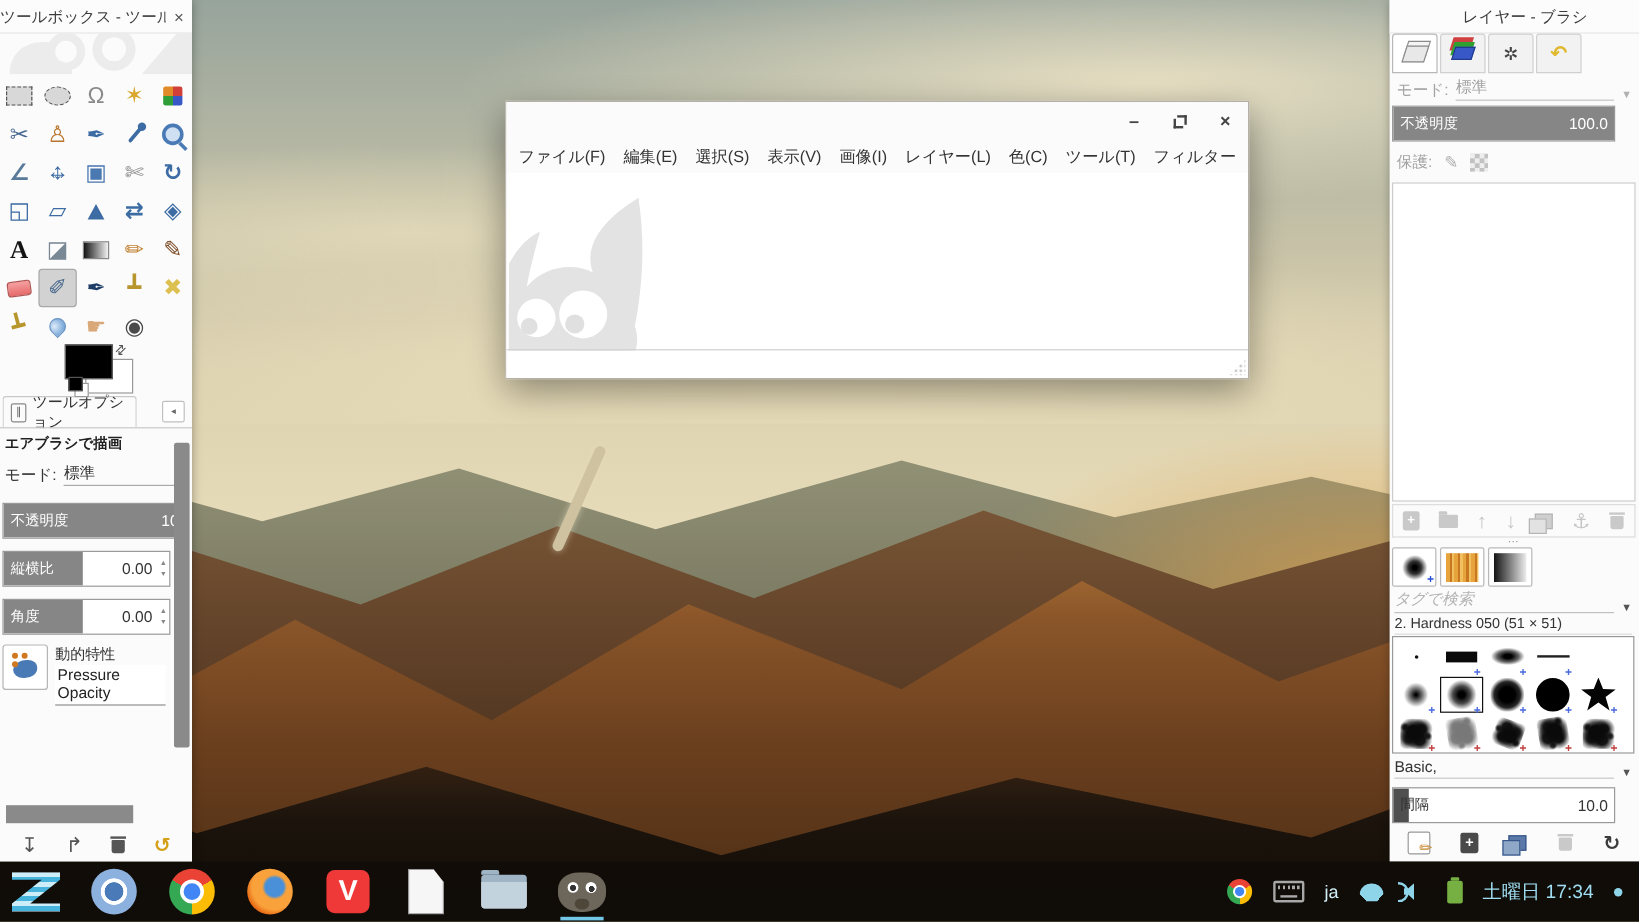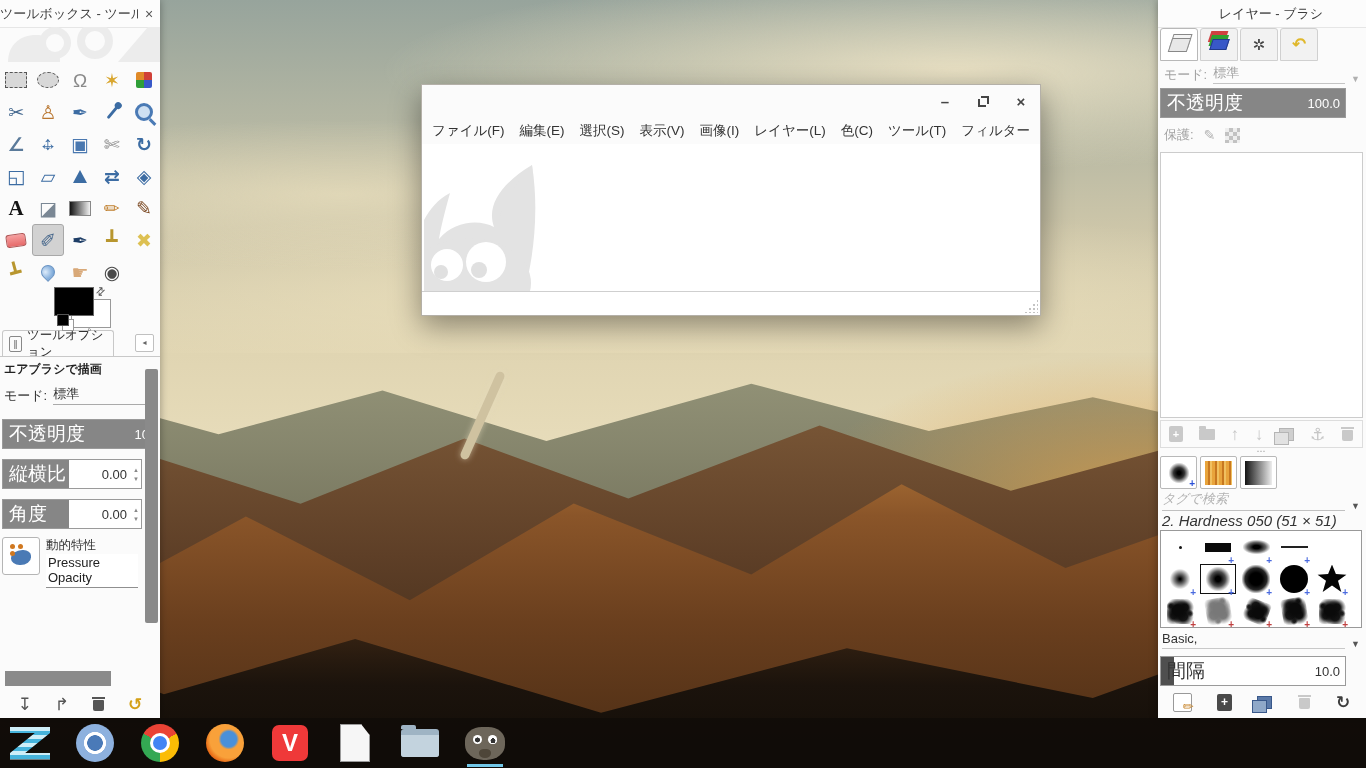--- a/index.html
+++ b/index.html
@@ -34,21 +34,21 @@
   
   .panel{position:absolute;background:#fbfbfb;box-shadow:0 0 8px rgba(0,0,0,.35);}
   .ptitle{height:27px;background:#fcfcfc;border-bottom:1px solid #e6e6e6;display:flex;align-items:center;
     font-size:13px;color:#3c3c3c;}
   .ptitle .t{flex:1;text-align:center;white-space:nowrap;overflow:hidden;}
   .xbtn{width:22px;text-align:center;font-size:14px;color:#555;cursor:default;}
   .collapse-btn{position:absolute;width:17px;height:16px;border:1px solid #c0c0c0;border-radius:2px;
     background:#fff;color:#666;font-size:8px;line-height:15px;text-align:center;}
   .gslider{position:relative;border:1px solid #9a9a9a;background:#fff;overflow:hidden;}
   .gslider .fill{position:absolute;left:0;top:0;bottom:0;background:#868686;}
-  .gslider .lab{position:absolute;left:6px;top:50%;transform:translateY(-50%);font-size:19px;z-index:2;}
+  .gslider .lab{position:absolute;left:6px;top:50%;transform:translateY(-50%);font-size:12px;z-index:2;}
   .gslider .val{position:absolute;top:50%;transform:translateY(-50%);font-size:13px;z-index:2;}
   .spincol{position:absolute;display:flex;flex-direction:column;justify-content:center;gap:3px;
     font-size:6px;color:#888;line-height:6px;z-index:3;}
 
   
   #toolbox{left:0;top:0;width:160px;height:718px;}
   #tb-wilber{position:absolute;left:0;top:27px;width:160px;height:35px;overflow:hidden;}
   #tool-grid{position:absolute;left:0;top:64px;width:160px;display:grid;
     grid-template-columns:repeat(5,32px);grid-auto-rows:32px;}
   .tool-cell{display:flex;align-items:center;justify-content:center;border-radius:3px;}
@@ -167,21 +167,21 @@
   .btab{width:35px;height:31px;display:flex;align-items:center;justify-content:center;background:#fff;
     border:1px solid #b8b8b8;border-radius:2px;position:relative;}
   .tab-brushdot{width:24px;height:24px;background:radial-gradient(circle,#000 10%,rgba(0,0,0,.8) 32%,transparent 62%);}
   .tab-plus{position:absolute;right:1px;bottom:-1px;font-size:10px;font-weight:bold;color:#2a50d8;}
   .tab-pattern{width:27px;height:24px;background:repeating-linear-gradient(90deg,#e8a43c 0 3px,#c87820 3px 5px,#f0c060 5px 7px);}
   .tab-gradient{width:27px;height:24px;background:linear-gradient(90deg,#141414,#ededed);}
   .search-row{position:absolute;left:4px;top:490px;width:198px;display:flex;align-items:flex-end;gap:6px;
     font-size:13px;color:#b2b2b2;font-style:italic;}
   .search-row .sv{flex:1;border-bottom:1px solid #c0c0c0;padding-bottom:2px;}
   .search-row .dd{color:#555;font-size:9px;font-style:normal;}
-  .bname{position:absolute;left:4px;top:512px;font-size:15px;font-style:italic;color:#333;
+  .bname{position:absolute;left:4px;top:512px;font-size:12px;color:#333;
     border-bottom:1px solid #ddd;width:198px;padding-bottom:2px;}
   #bgrid{position:absolute;left:2px;top:530px;width:202px;height:98px;background:#fff;border:1px solid #999;
     box-sizing:border-box;display:grid;grid-template-columns:repeat(5,38px);grid-auto-rows:32px;}
   .bcell{position:relative;display:flex;align-items:center;justify-content:center;}
   .bcell.bsel{outline:1.5px solid #111;outline-offset:-2px;}
   .bplus{position:absolute;right:3px;bottom:-3px;font-size:10px;font-weight:bold;}
   .b-dot{width:3px;height:3px;background:#111;border-radius:50%;}
   .b-block{width:26px;height:9px;background:#0a0a0a;}
   .b-ell{width:27px;height:14px;background:radial-gradient(ellipse,#000 18%,rgba(0,0,0,.6) 48%,transparent 74%);}
   .b-line{width:27px;height:2px;background:#222;}
@@ -716,15 +716,36 @@
         <div class="app">
           <span class="appicon app-files"></span>
         </div>
         <div class="app active">
           <span class="appicon app-gimp">
             <span class="gimp-muzzle"></span>
           </span>
           <span class="app-underline"></span>
         </div>
       </div>
+    <div id="tray">
+      <span class="trayitem">
+          <span class="appicon app-chrome chrome-mini"></span>
+        </span>
+      <span class="trayitem">
+          <span class="shape-keyboard"></span>
+        </span>
+      <span class="tray-text">ja</span>
+      <span class="trayitem">
+          <span class="shape-wifi"></span>
+        </span>
+      <span class="trayitem">
+          <span class="shape-speaker"></span>
+          <span class="speaker-arc"></span>
+        </span>
+      <span class="trayitem">
+          <span class="shape-battery"></span>
+        </span>
+      <span class="tray-clock">土曜日 17:34</span>
+      <span class="tray-dot"></span>
+    </div>
   </div>
 
 </div>
 
 </body></html>

